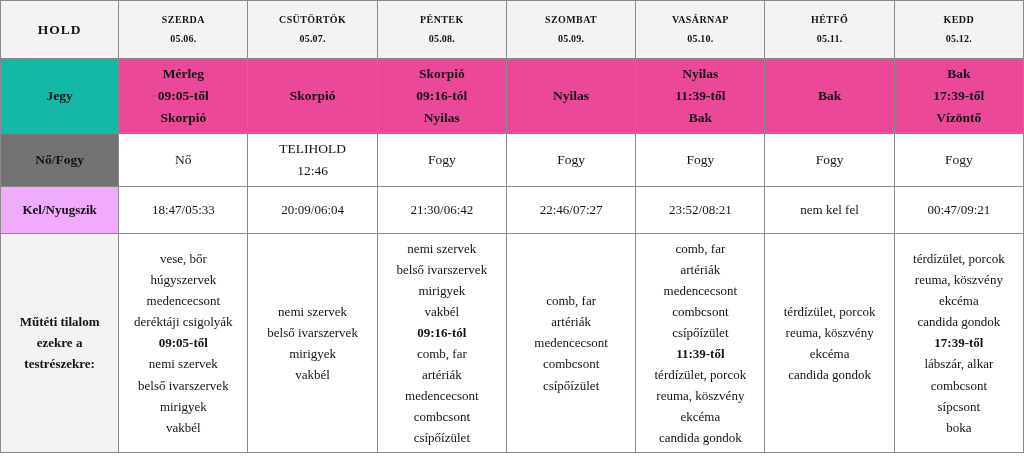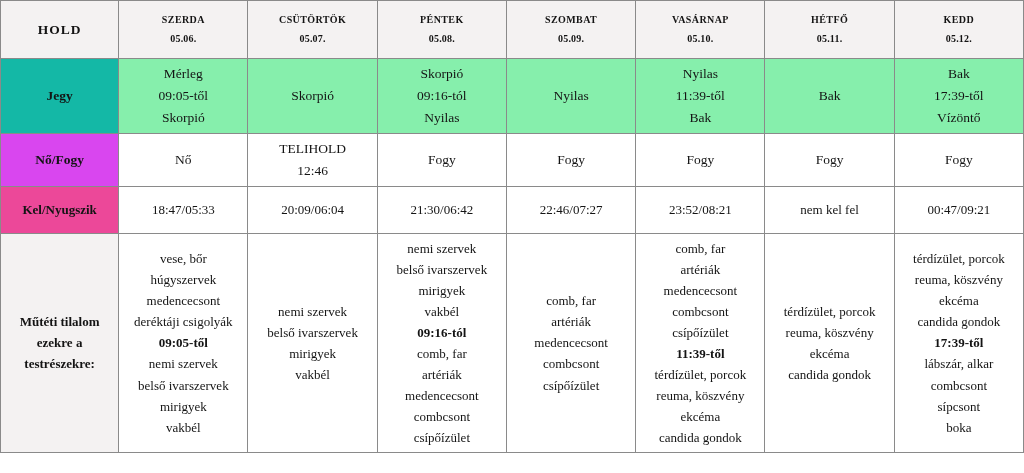--- a/index.html
+++ b/index.html
@@ -55,31 +55,31 @@
 
   
   td.label-cell {
     background: #14b8a6;
     font-weight: bold;
     font-size: 13px;
   }
 
   
   tr.row-sign td { height: 75px; font-size: 13.5px; }
-  tr.row-sign td.day-cell { font-weight: normal; background: #86efac; }
+  tr.row-sign td.day-cell { font-weight: bold; background: #ec4899; }
   tr.row-sign td.day-cell .ln { display: block; }
 
   
   tr.row-phase td { height: 52px; font-size: 13.5px; background: #ffffff; }
-  tr.row-phase td.label-cell { background: #d946ef; }
+  tr.row-phase td.label-cell { background: #737373; }
   tr.row-phase td.day-cell .ln { display: block; }
 
   
   tr.row-rise td { height: 47px; font-size: 13px; background: #ffffff; }
-  tr.row-rise td.label-cell { background: #ec4899; font-size: 13px; }
+  tr.row-rise td.label-cell { background: #f0abfc; font-size: 13px; }
 
   
   tr.row-ban td {
     vertical-align: top;
     font-size: 13px;
     padding-top: 12px;
     background: #ffffff;
   }
   tr.row-ban td.label-cell {
     background: #f4f2f2;

